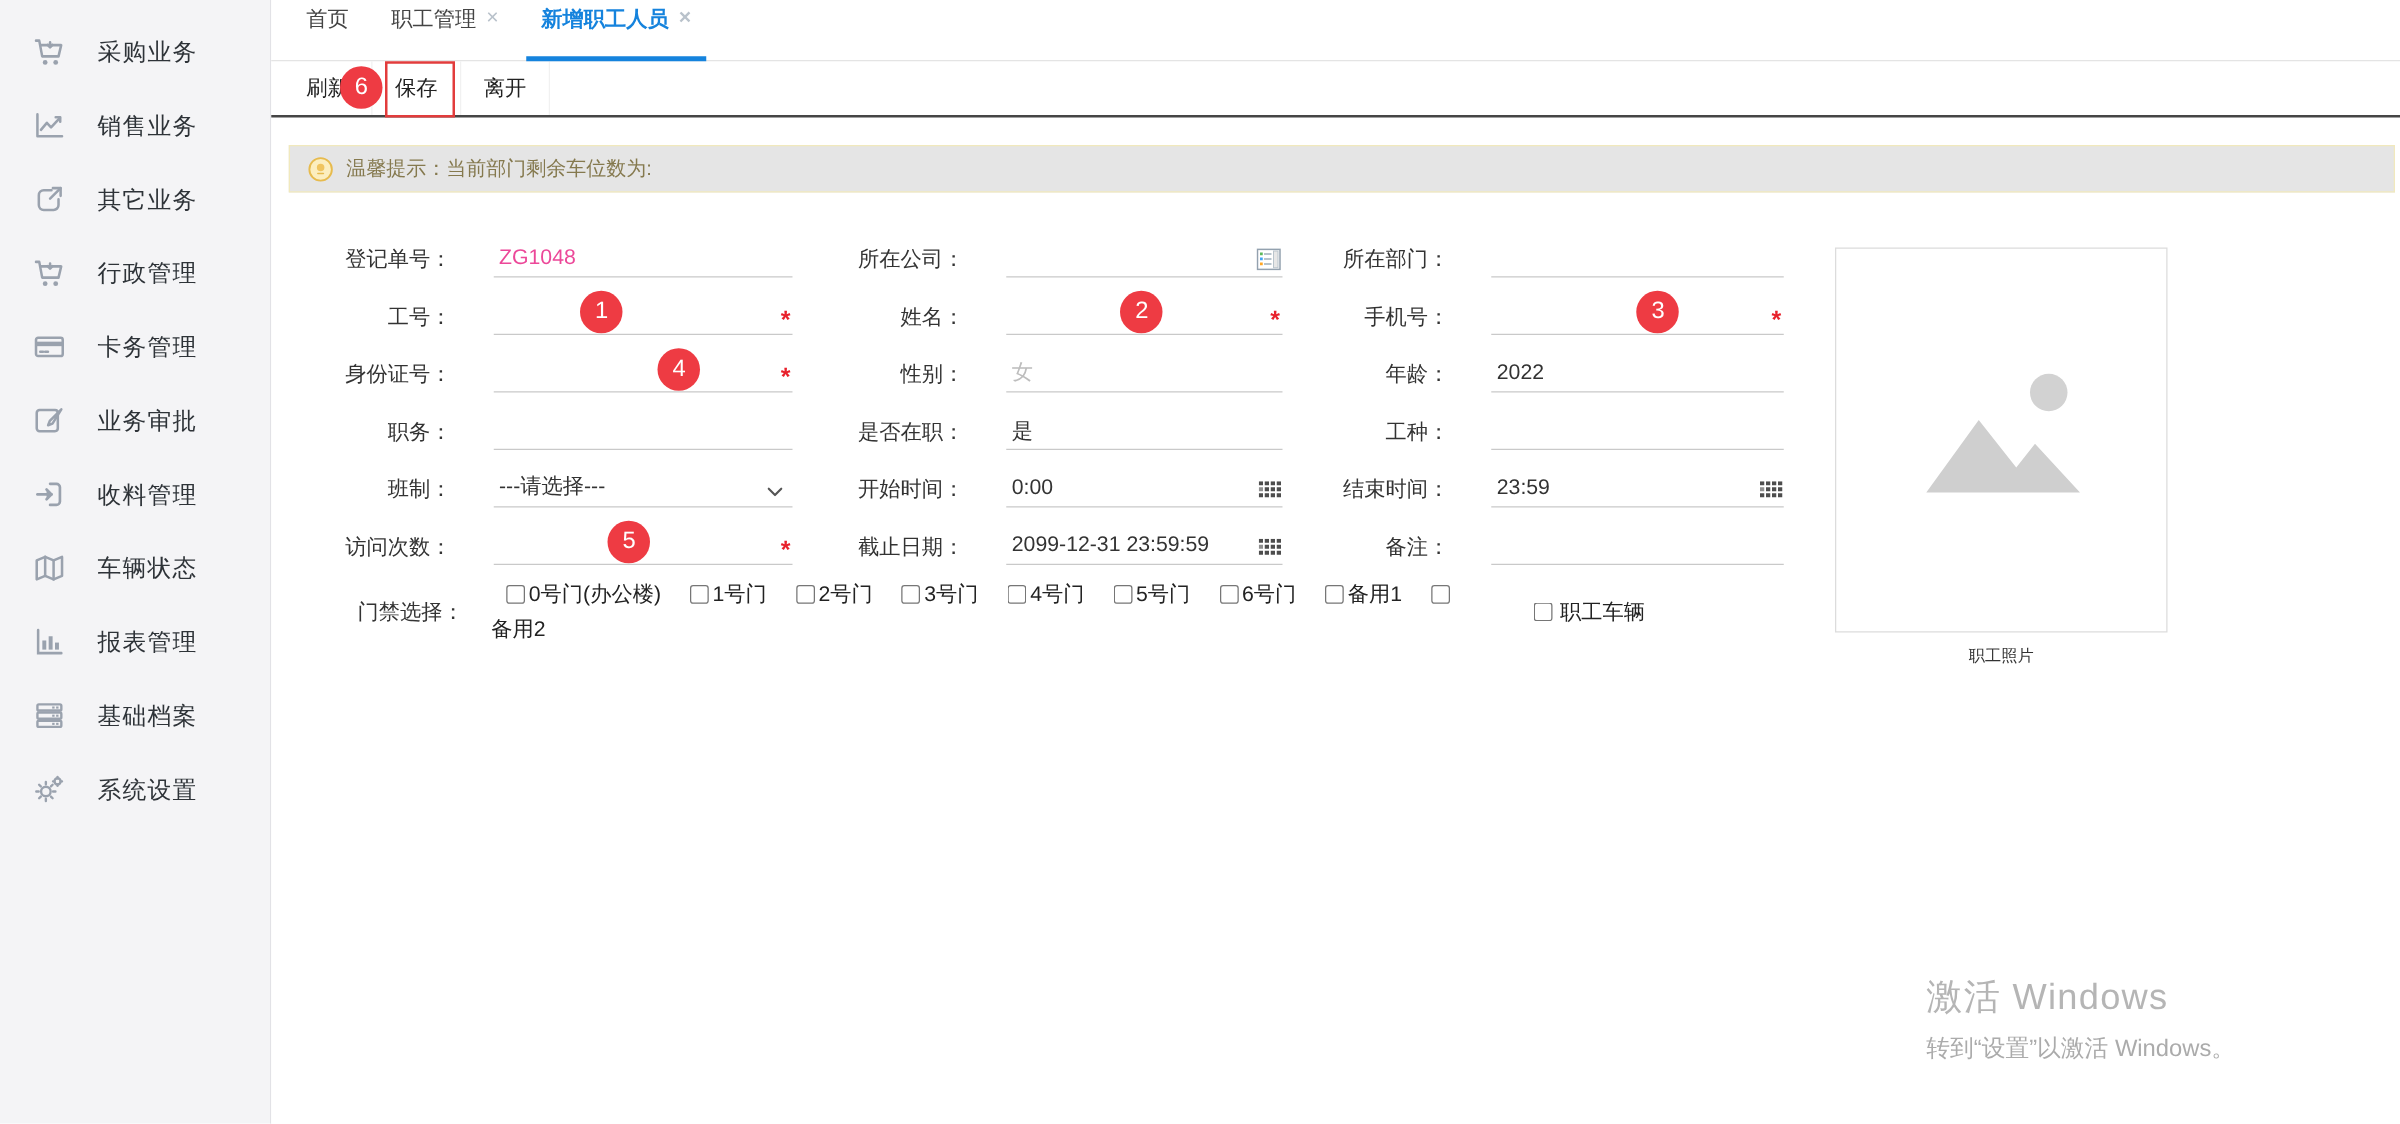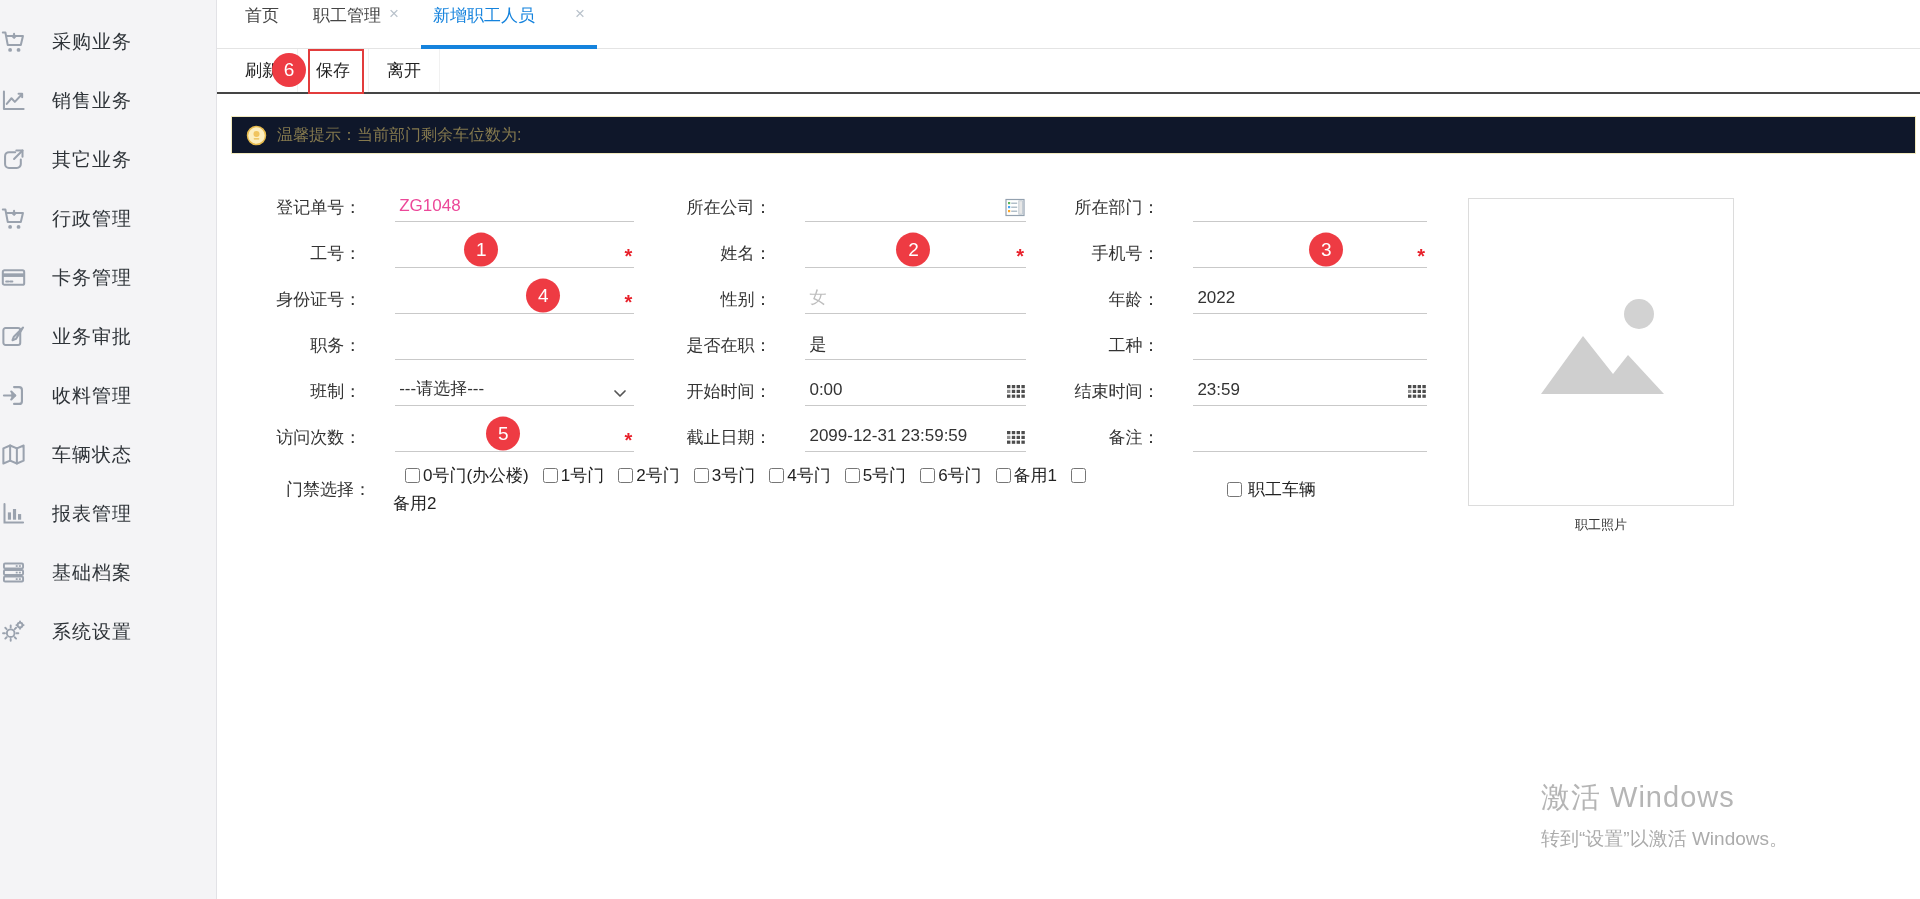--- a/index.html
+++ b/index.html
@@ -5,37 +5,37 @@
   * { box-sizing: border-box; }
   html,body { margin:0; padding:0; }
   body {
     width:1920px; height:899px; overflow:hidden; background:#fff;
     font-family:"Liberation Sans", sans-serif; color:#333;
   }
   .app { display:flex; width:1920px; height:899px; }
 
   
   .sidebar { width:217px; min-width:217px; background:#f4f4f6; border-right:1px solid #e2e2e6; padding-top:12px; }
-  .side-item { display:flex; align-items:center; height:59px; cursor:pointer; }
+  .side-item { display:flex; align-items:center; height:59px; padding-left:26px; cursor:pointer; }
   .side-item svg { width:27px; height:27px; flex:0 0 27px; }
   .side-item .lab { margin-left:25px; font-size:19px; color:#2e3338; letter-spacing:1px; }
 
   
   .main { flex:1; position:relative; background:#fff; }
 
   .tabbar { height:49px; border-bottom:1px solid #e4e4e4; display:flex; align-items:stretch; padding-left:16px; }
   .tab { display:flex; align-items:flex-start; padding:4px 12px; font-size:17px; color:#444; position:relative; cursor:pointer; margin-right:10px; }
   .tab .x { color:#b9c2cb; margin-left:8px; font-size:17px; cursor:pointer; }
-  .tab.active { color:#1583dd; font-weight:normal;gap:32px; }
+  .tab.active { color:#1583dd; font-weight:bold; }
   .tab.active::after { content:""; position:absolute; left:0; right:0; bottom:-1px; height:4px; background:#1583dd; }
 
   .toolbar { height:45px; display:flex; align-items:stretch; border-bottom:2px solid #454545; padding-left:10px; }
   .tbtn { padding:0 18px; font-size:17px; color:#222; display:flex; align-items:center; border-right:1px solid #f1f1f1; cursor:pointer; }
 
-  .tip { margin:22px 4px 0 14px; height:38px; background:#0f172a; border:1px solid #f1e9bd; display:flex; align-items:center; padding-left:14px; }
+  .tip { margin:22px 4px 0 14px; height:38px; background:#e5e5e5; border:1px solid #f1e9bd; display:flex; align-items:center; padding-left:14px; }
   .tip .txt { margin-left:10px; font-size:16px; color:#85794e; }
 
   
   .form { margin:30px 0 0 20px; width:1190px; }
   .frow { display:flex; align-items:center; height:46px;gap:24px; }
   .lbl { font-size:17px; color:#333; text-align:right; }
   .l1 { width:134px; } .l2 { width:122px; } .l3 { width:118px; }
   .fld { position:relative; height:30px; display:flex; align-items:flex-end; margin-left:10px; border-bottom:1px solid #c9c9c9; }
   .f1 { width:258px; } .f2 { width:238px; } .f3 { width:252px; }
   input.fv { border:none; outline:none; background:transparent; width:100%; font-size:17px; color:#333; padding:0 0 5px 4px; font-family:"Liberation Sans",sans-serif; }
@@ -48,21 +48,21 @@
 
   .badge { position:absolute; width:34px; height:34px; border-radius:50%; background:#ee3b43; color:#fff;
            font-size:19px; display:flex; align-items:center; justify-content:center; top:50%; transform:translateY(-60%); z-index:5; }
   .bg1 { left:69px; } .bg2 { left:91px; } .bg3 { left:116px; } .bg4 { left:131px; } .bg5 { left:91px; }
   .badge6 { position:absolute; left:55px; top:53px; transform:none; }
   .save-rect { position:absolute; left:91px; top:49px; width:56px; height:45px; border:2px solid #e23c3c; z-index:6; pointer-events:none; }
 
   
   .row7 { height:auto; align-items:center; padding-top:4px; }
   .doors { margin-left:10px; width:772px; }
-  .dline1 { display:flex; align-items:center; }
+  .dline1 { display:flex; align-items:center;justify-content:space-between; }
   .chk { display:flex; align-items:center; margin-right:14px; font-size:17px; color:#222; white-space:nowrap; cursor:pointer; }
   .chk input { width:15px; height:15px; margin:0 3px 0 0; cursor:pointer; }
   .dline2 { font-size:17px; color:#222; margin-top:5px; margin-left:-12px; }
   .veh { display:flex; align-items:center; margin-left:26px; font-size:17px; color:#222; align-self:center; cursor:pointer; white-space:nowrap; }
   .veh input { width:15px; height:15px; margin:0 6px 0 0; cursor:pointer; }
 
   
   .photo { position:absolute; left:1251px; top:198px; width:266px; height:308px; border:1px solid #dcdcdc;
            display:flex; align-items:center; justify-content:center; background:#fff; }
   .photo-label { position:absolute; left:1251px; top:516px; width:266px; text-align:center; font-size:13px; color:#333; }

